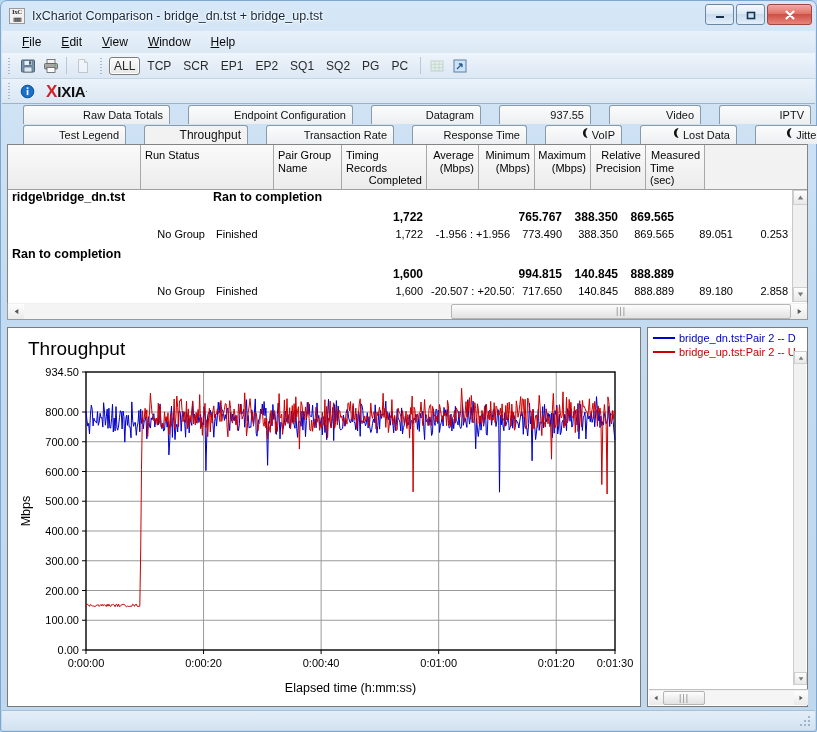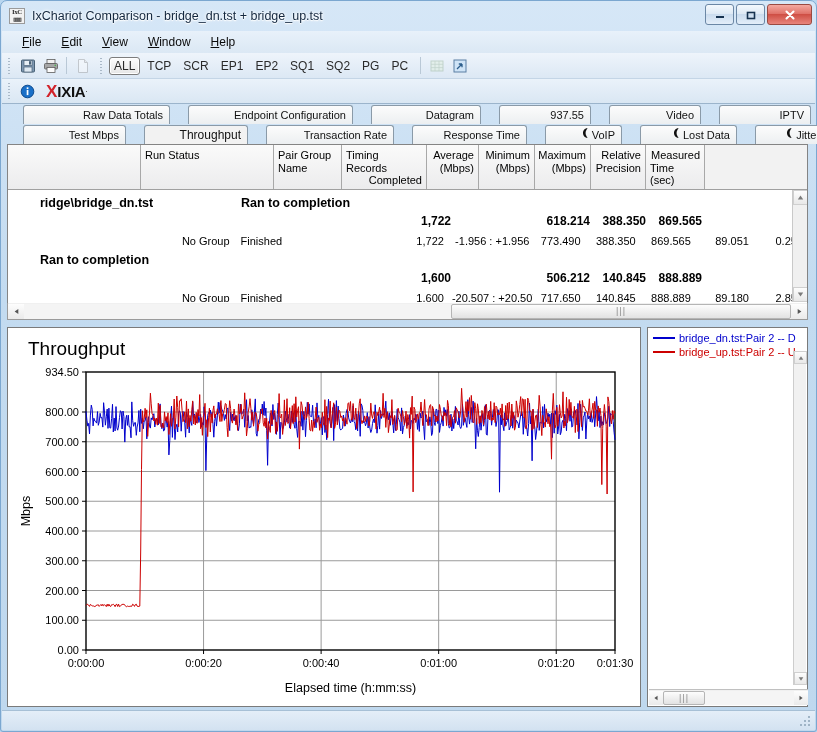--- a/index.html
+++ b/index.html
@@ -126,21 +126,21 @@
     border-right:1px solid #a8a8a8;
     font-size:11px; line-height:12.5px; color:#000;
     padding:4px 4px 0 4px;
     display:flex; flex-direction:column; justify-content:flex-start;
     background:linear-gradient(180deg,#fafafa,#ececed);
     overflow:hidden;
   }
   .th.r { align-items:flex-end; text-align:left; }
   .th.l { align-items:flex-start; text-align:left; }
   #tbody { position:relative; height:112px; overflow:hidden; background:#fff; }
-  .trow { display:flex; height:19px; align-items:flex-end;margin-left:28px; }
+  .trow { display:flex; height:19px; align-items:flex-start; }
   .td { font-size:11px; color:#000; padding:0 4px; overflow:hidden; white-space:nowrap; }
   .td.r { text-align:right; }
   .td.l { text-align:left; }
   .td.bold { font-weight:bold; font-size:12px; }
   .td.title { font-weight:bold; font-size:12.5px; }
   .vscroll {
     position:absolute; right:0; top:0; width:15px; height:100%;
     background:#f0f0f0; border-left:1px solid #c9c9c9;
   }
   .vs-arrow { width:15px; height:15px; display:flex; align-items:center; justify-content:center;
@@ -333,21 +333,21 @@
         </div>
       <div class="tab" style="width:92px">
           <span>IPTV</span>
         </div>
       <div class="tab" style="width:106px">
           <span>TCP Statistics</span>
         </div>
     </div>
     <div class="tabrow" style="margin-top:1px">
       <div class="tab" style="width:103px">
-          <span>Test Mbps</span>
+          <span>Test Legend</span>
         </div>
       <div class="tab selected" style="width:104px">
           <span>Throughput</span>
         </div>
       <div class="tab" style="width:128px">
           <span>Transaction Rate</span>
         </div>
       <div class="tab" style="width:115px">
           <span>Response Time</span>
         </div>
@@ -414,21 +414,21 @@
 
       <div class="trow" style="height:20px">
         <div class="td l title" style="width:201px">ridge\bridge_dn.tst</div>
         <div class="td l title" style="width:133px">Ran to completion</div>
       </div>
 
       <div class="trow" style="height:18px">
         <div class="td" style="width:334px"></div>
         <div class="td r bold" style="width:85px">1,722</div>
         <div class="td r" style="width:87px"></div>
-        <div class="td r bold" style="width:52px">618.214</div>
+        <div class="td r bold" style="width:52px">765.767</div>
         <div class="td r bold" style="width:56px">388.350</div>
         <div class="td r bold" style="width:56px">869.565</div>
       </div>
 
       <div class="trow" style="height:19px">
         <div class="td" style="width:133px"></div>
         <div class="td r" style="width:68px">No Group</div>
         <div class="td l" style="width:133px; padding-left:7px">Finished</div>
         <div class="td r" style="width:85px">1,722</div>
         <div class="td r" style="width:87px">-1.956 : +1.956</div>
@@ -440,21 +440,21 @@
       </div>
 
       <div class="trow" style="height:20px">
         <div class="td l title" style="width:133px">Ran to completion</div>
       </div>
 
       <div class="trow" style="height:18px">
         <div class="td" style="width:334px"></div>
         <div class="td r bold" style="width:85px">1,600</div>
         <div class="td r" style="width:87px"></div>
-        <div class="td r bold" style="width:52px">506.212</div>
+        <div class="td r bold" style="width:52px">994.815</div>
         <div class="td r bold" style="width:56px">140.845</div>
         <div class="td r bold" style="width:56px">888.889</div>
       </div>
 
       <div class="trow" style="height:19px">
         <div class="td" style="width:133px"></div>
         <div class="td r" style="width:68px">No Group</div>
         <div class="td l" style="width:133px; padding-left:7px">Finished</div>
         <div class="td r" style="width:85px">1,600</div>
         <div class="td r" style="width:87px">-20.507 : +20.507</div>

